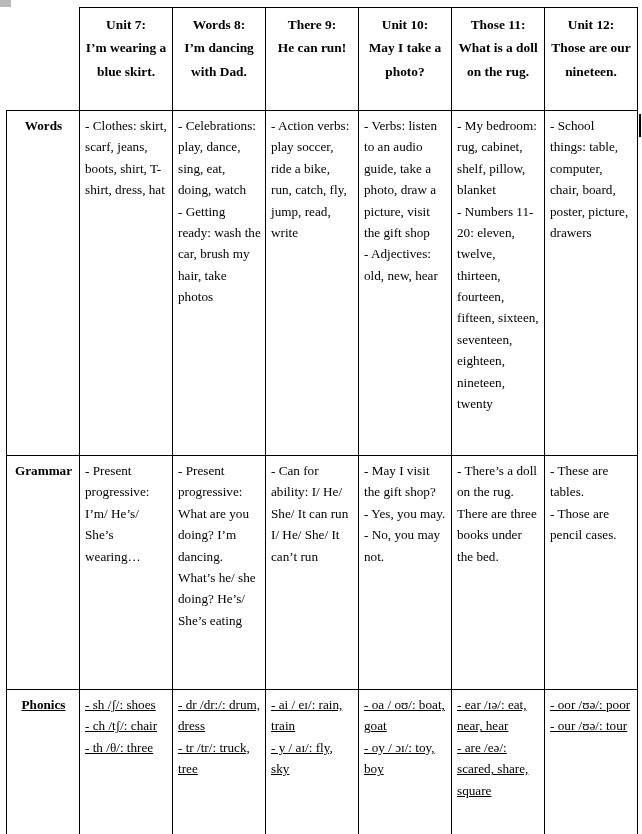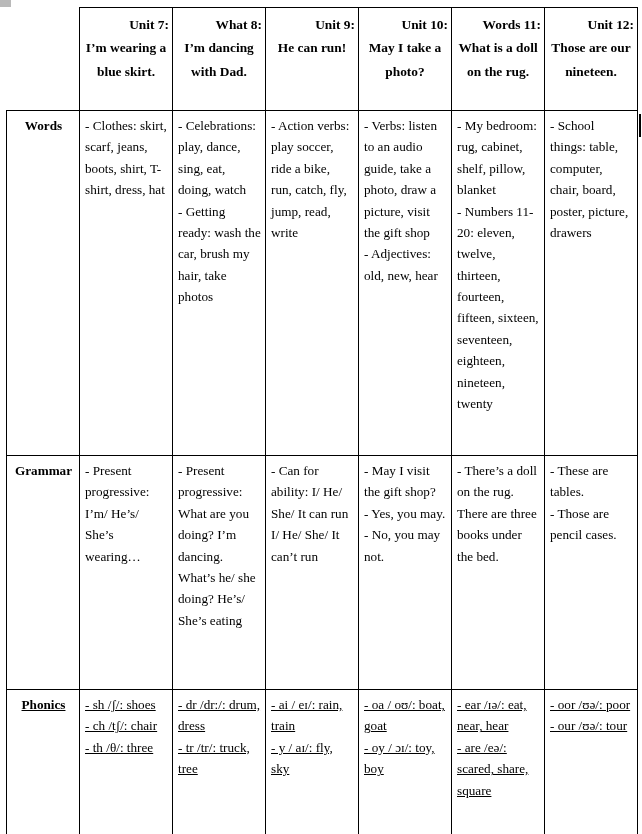--- a/index.html
+++ b/index.html
@@ -74,21 +74,20 @@
   tr.header-row td.corner-cell {
     border-left: none;
     border-top: none;
   }
 
   .unit-head {
     display: block;
   }
   .unit-head .unit-no {
     display: block;
-    text-align: right;
   }
   .unit-head .unit-title {
     display: block;
   }
 
   
   td.row-label {
     text-align: center;
     font-weight: bold;
     vertical-align: middle;
@@ -132,39 +131,39 @@
       <tr class="header-row">
         <td class="corner-cell"></td>
         <td>
           <span class="unit-head">
             <span class="unit-no">Unit 7:</span>
             <span class="unit-title">I’m wearing a blue skirt.</span>
           </span>
         </td>
         <td>
           <span class="unit-head">
-            <span class="unit-no">What 8:</span>
+            <span class="unit-no">Words 8:</span>
             <span class="unit-title">I’m dancing with Dad.</span>
           </span>
         </td>
         <td>
           <span class="unit-head">
-            <span class="unit-no">Unit 9:</span>
+            <span class="unit-no">There 9:</span>
             <span class="unit-title">He can run!</span>
           </span>
         </td>
         <td>
           <span class="unit-head">
             <span class="unit-no">Unit 10:</span>
             <span class="unit-title">May I take a photo?</span>
           </span>
         </td>
         <td>
           <span class="unit-head">
-            <span class="unit-no">Words 11:</span>
+            <span class="unit-no">Those 11:</span>
             <span class="unit-title">What is a doll on the rug.</span>
           </span>
         </td>
         <td>
           <span class="unit-head">
             <span class="unit-no">Unit 12:</span>
             <span class="unit-title">Those are our nineteen.</span>
           </span>
         </td>
       </tr>

